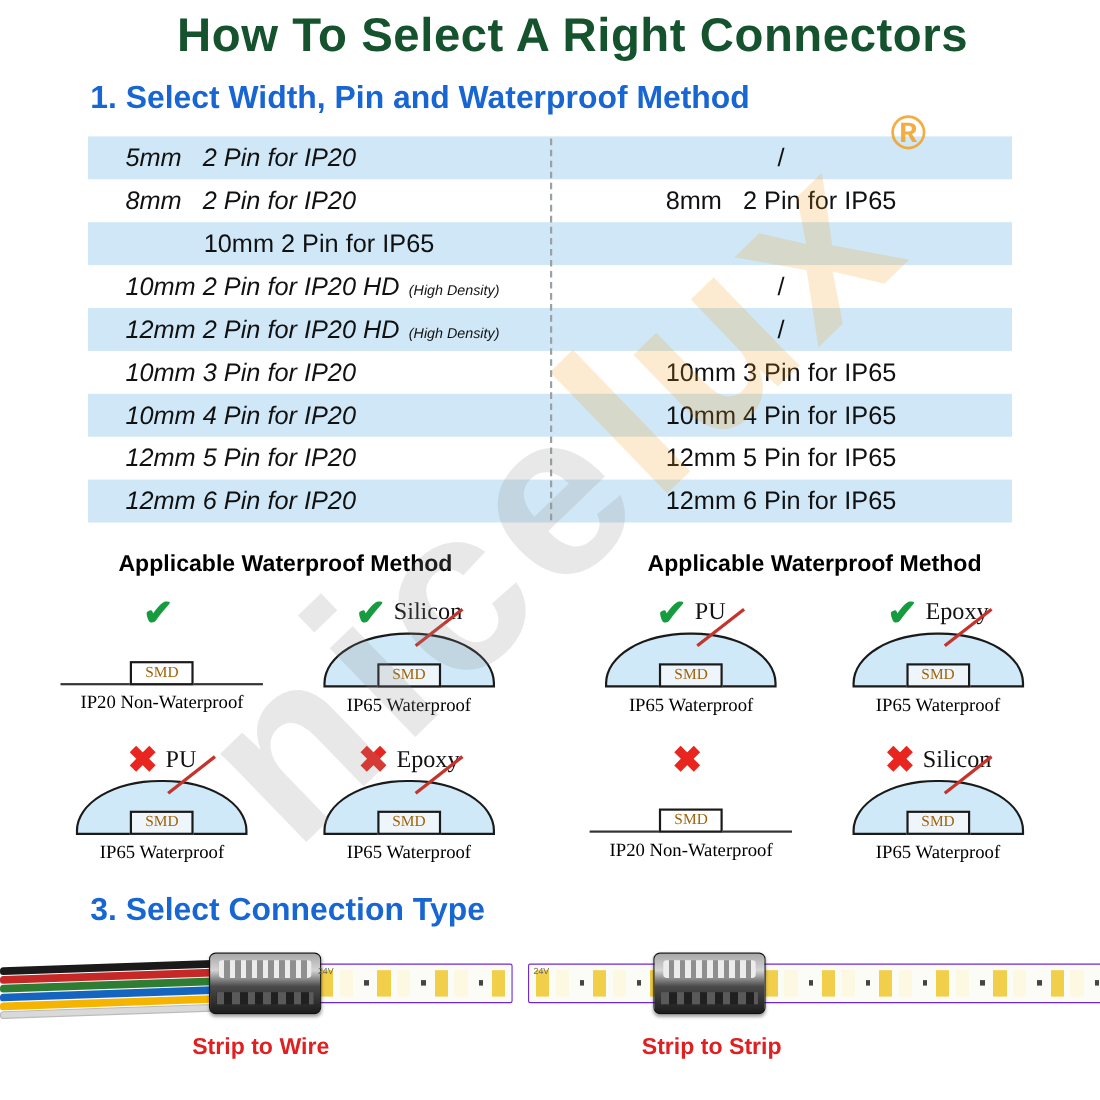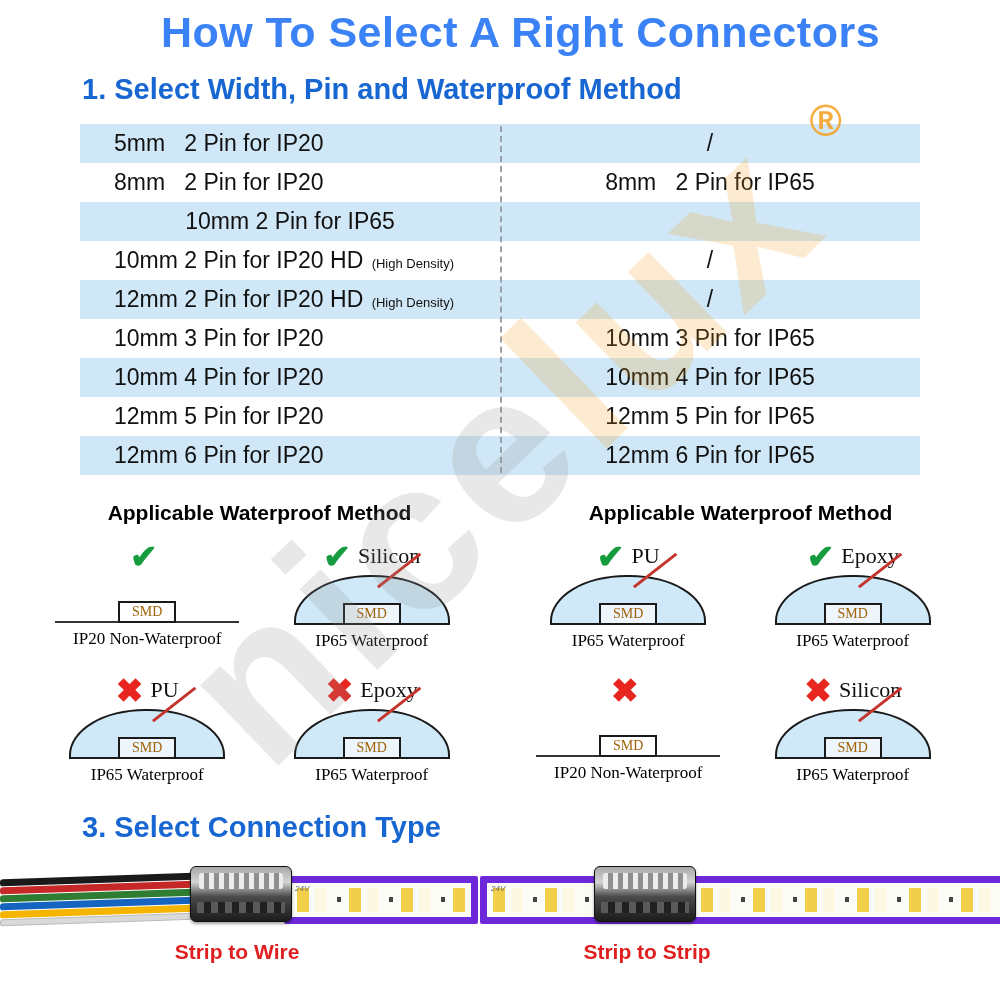--- a/index.html
+++ b/index.html
@@ -3,32 +3,32 @@
 <meta charset="utf-8">
 <style>
   html,body { margin:0; padding:0; }
   body {
     width:1000px; height:1000px; background:#ffffff; overflow:hidden; position:relative;
     font-family:"Liberation Sans", sans-serif; color:#111;
   }
   .page { position:relative; z-index:1; }
 
   
-  .title { margin:0; padding-top:8px; text-align:center; font-size:43px; font-weight:900; letter-spacing:0.5px; color:#3b82f6;padding-left:41px; }
+  .title { margin:0; padding-top:8px; text-align:center; font-size:43px; font-weight:900; letter-spacing:0.5px; color:#14532d;padding-left:41px; }
 
   
   .section-heading { margin:16px 0 0 82px; font-size:29px; font-weight:800; color:#1766d1; }
   .section-heading.s2 { margin-top:24px; }
 
   
   .table { width:840px; margin:18px auto 0; position:relative; }
   .table::after { content:""; position:absolute; left:50%; top:2px; bottom:2px; border-left:2px dashed #9aa0a6; }
   .row { display:flex; height:39px; align-items:center; font-size:23px; }
   .row:nth-child(odd) { background:#cfe7f6; }
-  .cell-left { width:50%; padding-left:34px; box-sizing:border-box; display:flex; align-items:baseline; }
+  .cell-left { width:50%; padding-left:34px; box-sizing:border-box; display:flex; align-items:baseline;font-style:italic; }
   .cell-left .main { white-space:pre; }
   .hd-note { font-size:13px; margin-left:2px; white-space:pre; }
   .cell-right { width:50%; text-align:center; white-space:pre; }
 
   
   .wp { width:930px; margin:26px auto 0; display:flex; gap:32px; }
   .wp-col { flex:1; }
   .wp-heading { text-align:center; font-size:21px; font-weight:800; margin-bottom:12px; color:#000; }
   .wp-grid { display:grid; grid-template-columns:1fr 1fr; row-gap:18px; }
   .wp-cell { height:116px; display:flex; flex-direction:column; align-items:center; justify-content:flex-start; position:relative; }
@@ -53,21 +53,21 @@
   .flat .smd { background:#ffffff; }
   .leader { position:absolute; right:22px; top:-8px; width:54px; height:2.5px; background:#c5342c; transform:rotate(-38deg); z-index:2; }
   .caption { font-family:"Liberation Serif", serif; font-size:17px; margin-top:6px; color:#000; }
 
   
   .photos { position:relative; height:80px; margin-top:10px; }
   .wires { position:absolute; left:0; top:22px; width:196px; display:flex; flex-direction:column; gap:1px; transform:skewY(-2deg); }
   .wire { height:7px; border-radius:3px; }
   .w1 { background:#1a1a1a; } .w2 { background:#c62828; } .w3 { background:#2e7d32; }
   .w4 { background:#1565c0; } .w5 { background:#f4b400; } .w6 { background:#d9d9d9; border:1px solid #bbb; height:5px; }
-  .ledstrip { position:absolute; top:22px; height:34px; background:#fcfcf6; border:7px solid #6d28d9; border-radius:2px; overflow:hidden;font-style:italic; }
+  .ledstrip { position:absolute; top:22px; height:34px; background:#fcfcf6; border:1px solid #6d28d9; border-radius:2px; overflow:hidden; }
   .ledstrip::before { content:""; position:absolute; top:5px; bottom:5px; left:0; right:0;
     background:repeating-linear-gradient(90deg, transparent 0 6px, #f2cf4a 6px 18px, transparent 18px 24px, #fdf8e2 24px 36px, transparent 36px 52px); }
   .ledstrip::after { content:""; position:absolute; top:14px; left:0; right:0; height:5px;
     background:repeating-linear-gradient(90deg, transparent 0 46px, #444 46px 50px, transparent 50px 52px); }
   .s1 { left:284px; width:180px; }
   .s2 { left:480px; width:520px; }
   .mark24 { position:absolute; z-index:3; left:4px; top:1px; font-size:8px; color:#666; }
   .connector { position:absolute; top:12px; width:100px; height:54px; border:1px solid #101010; border-radius:6px;
     background:linear-gradient(180deg,#a8a8a8 0%, #d4d4d4 28%, #4a4a4a 55%, #1c1c1c 100%); box-shadow:0 2px 3px rgba(0,0,0,.35); }
   .connector::before { content:""; position:absolute; left:8px; right:8px; top:6px; height:16px; border-radius:3px;

